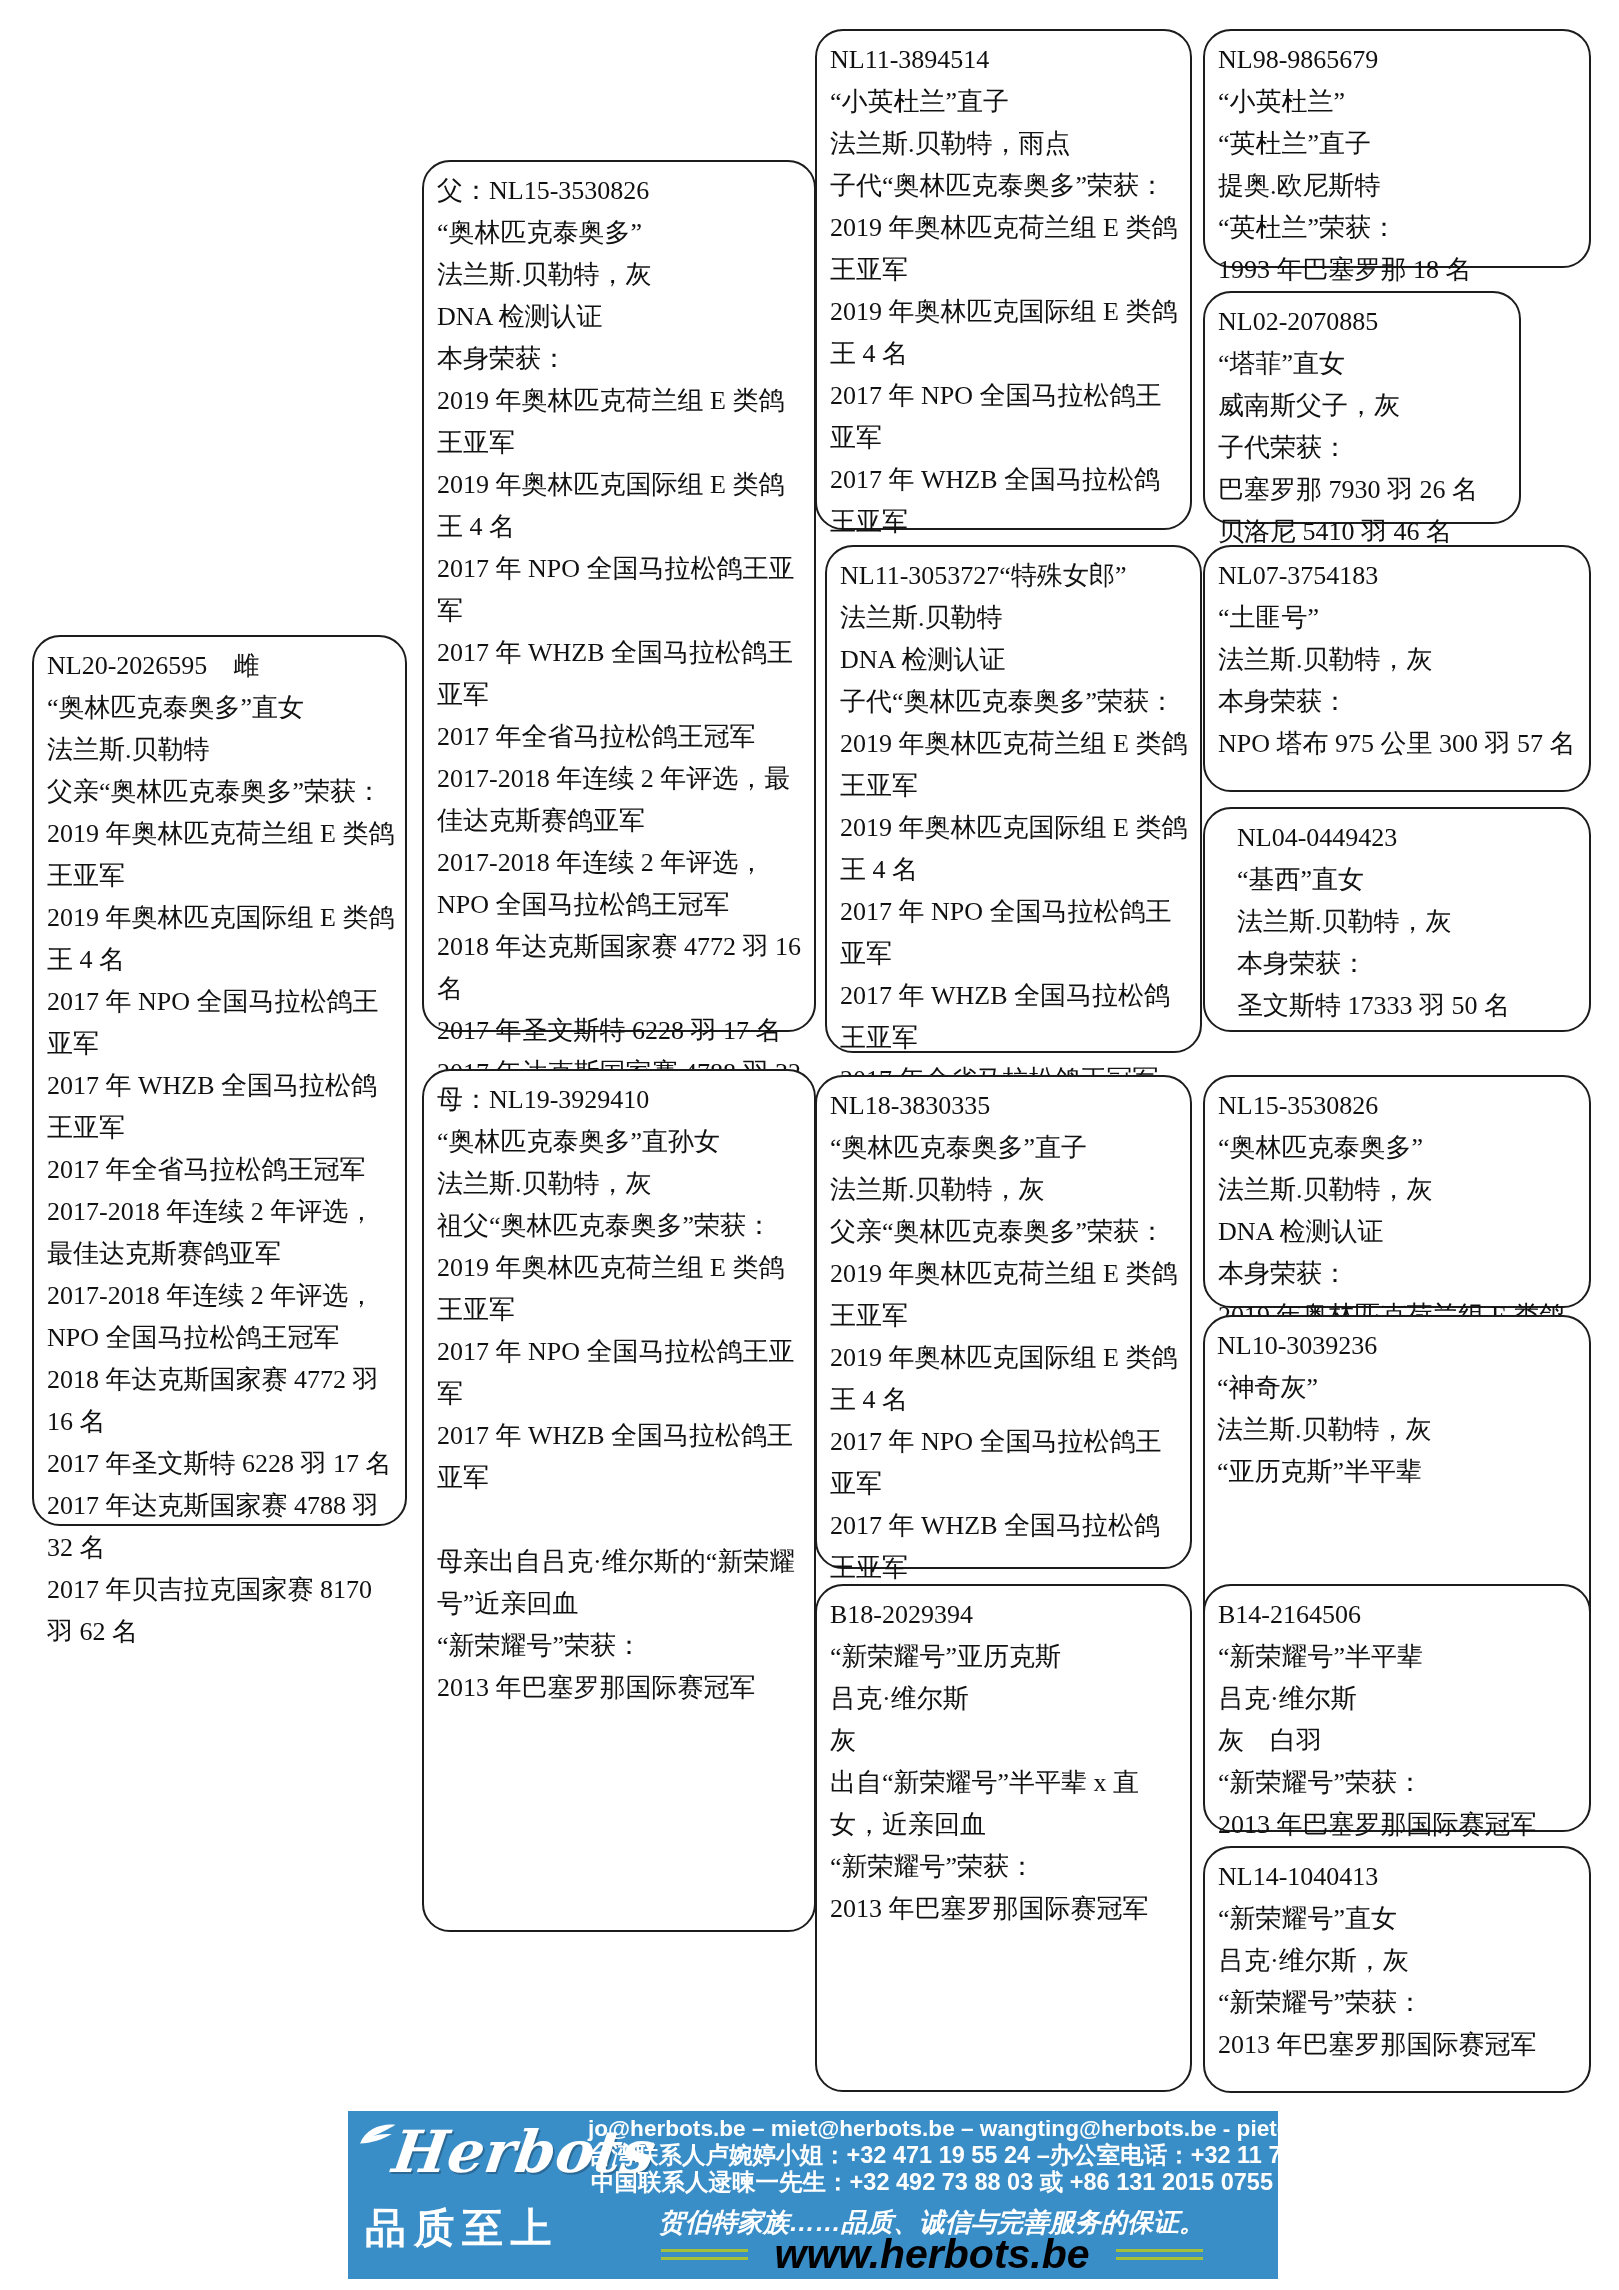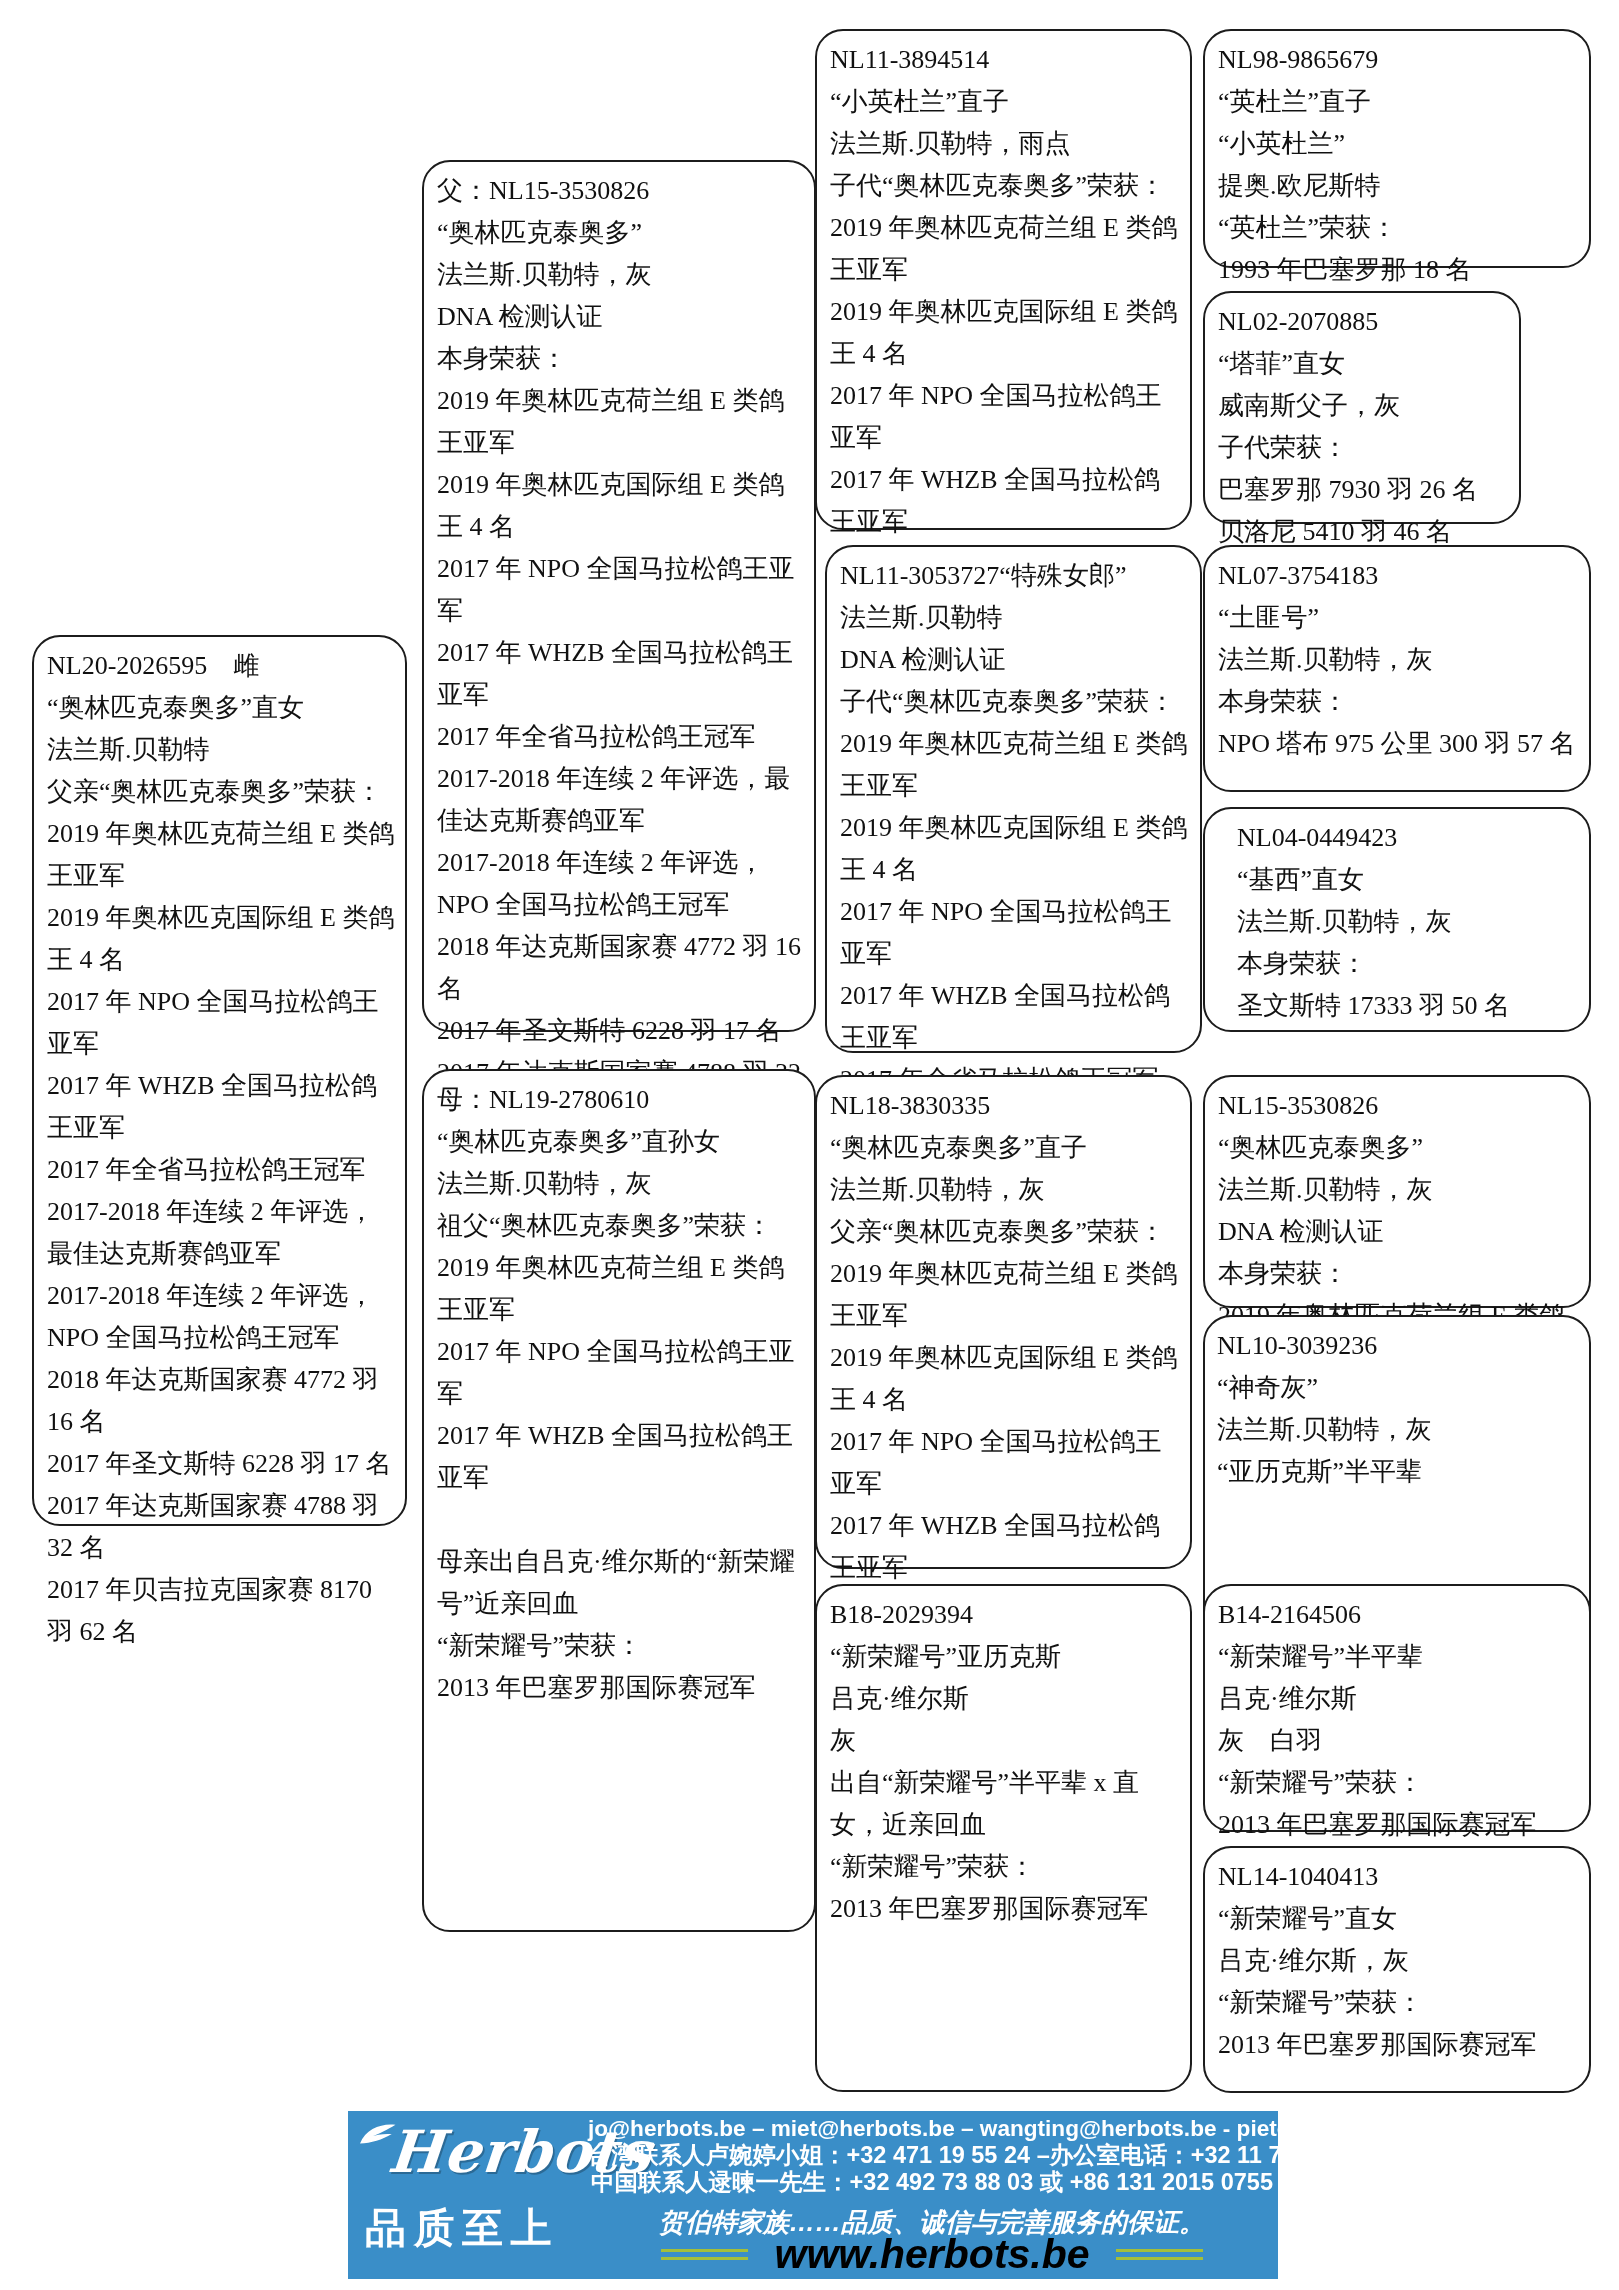--- a/index.html
+++ b/index.html
@@ -104,21 +104,21 @@
     <div class="line">2017 年 WHZB 全国马拉松鸽王亚军</div>
     <div class="line">2017 年全省马拉松鸽王冠军</div>
     <div class="line">2017-2018 年连续 2 年评选，最佳达克斯赛鸽亚军</div>
     <div class="line">2017-2018 年连续 2 年评选，NPO 全国马拉松鸽王冠军</div>
     <div class="line">2018 年达克斯国家赛 4772 羽 16 名</div>
     <div class="line">2017 年圣文斯特 6228 羽 17 名</div>
     <div class="line">2017 年达克斯国家赛 4788 羽 32 名</div>
     <div class="line">2017 年贝吉拉克国家赛 8170 羽 62 名</div>
   </div>
 <div class="pbox b-mother">
-    <div class="line">母：NL19-2780610</div>
+    <div class="line">母：NL19-3929410</div>
     <div class="line">“奥林匹克泰奥多”直孙女</div>
     <div class="line">法兰斯.贝勒特，灰</div>
     <div class="line">祖父“奥林匹克泰奥多”荣获：</div>
     <div class="line">2019 年奥林匹克荷兰组 E 类鸽王亚军</div>
     <div class="line">2017 年 NPO 全国马拉松鸽王亚军</div>
     <div class="line">2017 年 WHZB 全国马拉松鸽王亚军</div>
     <div class="line">&nbsp;</div>
     <div class="line">母亲出自吕克·维尔斯的“新荣耀号”近亲回血</div>
     <div class="line">“新荣耀号”荣获：</div>
     <div class="line">2013 年巴塞罗那国际赛冠军</div>
@@ -168,22 +168,22 @@
     <div class="line">“新荣耀号”亚历克斯</div>
     <div class="line">吕克·维尔斯</div>
     <div class="line">灰</div>
     <div class="line">出自“新荣耀号”半平辈 x 直女，近亲回血</div>
     <div class="line">“新荣耀号”荣获：</div>
     <div class="line">2013 年巴塞罗那国际赛冠军</div>
   </div>
 
 <div class="pbox b-g4-0">
     <div class="line">NL98-9865679</div>
+    <div class="line">“小英杜兰”</div>
     <div class="line">“英杜兰”直子</div>
-    <div class="line">“小英杜兰”</div>
     <div class="line">提奥.欧尼斯特</div>
     <div class="line">“英杜兰”荣获：</div>
     <div class="line">1993 年巴塞罗那 18 名</div>
   </div>
 <div class="pbox b-g4-1">
     <div class="line">NL02-2070885</div>
     <div class="line">“塔菲”直女</div>
     <div class="line">威南斯父子，灰</div>
     <div class="line">子代荣获：</div>
     <div class="line">巴塞罗那 7930 羽 26 名</div>

